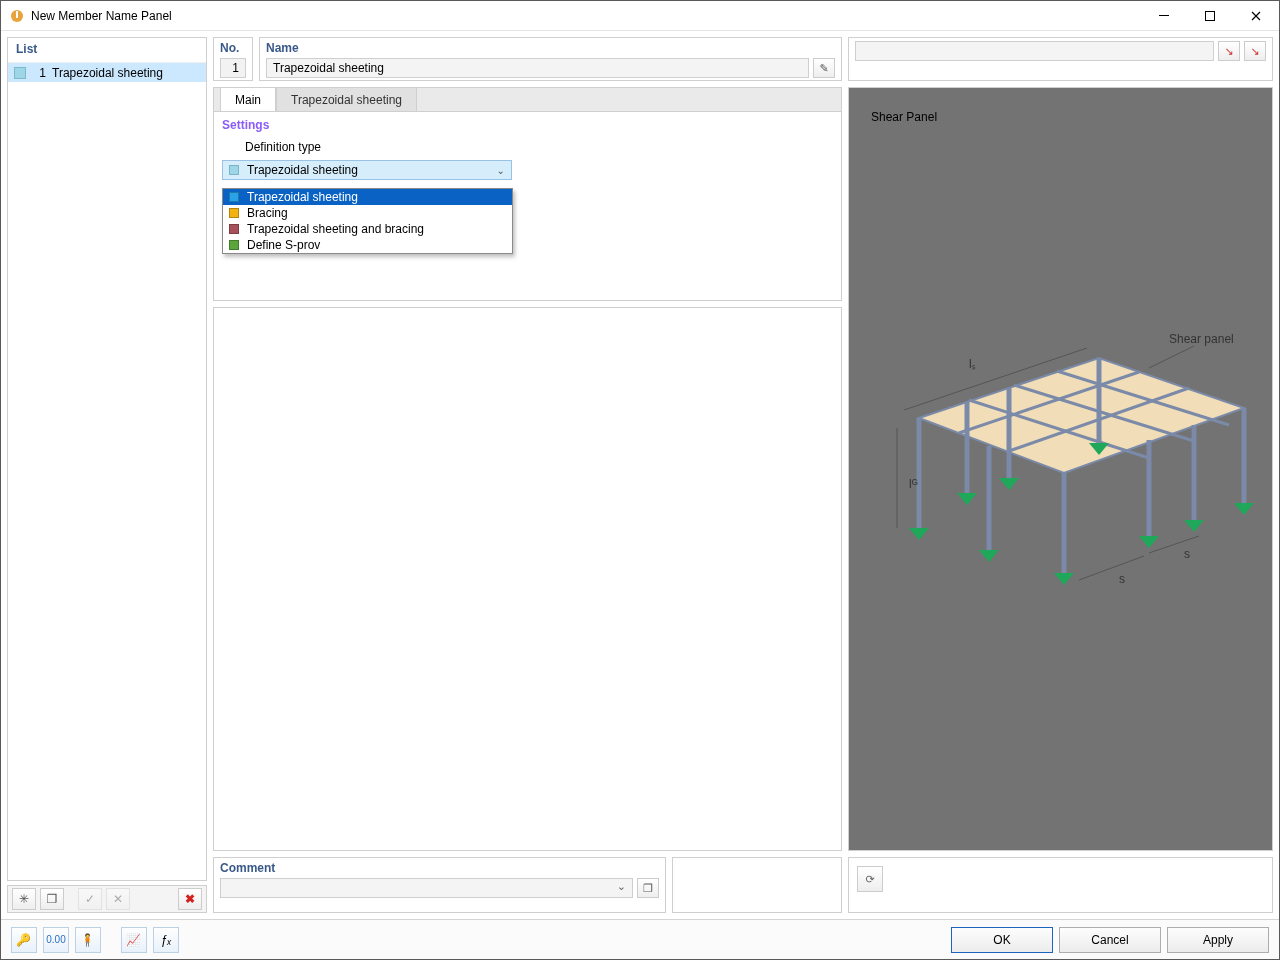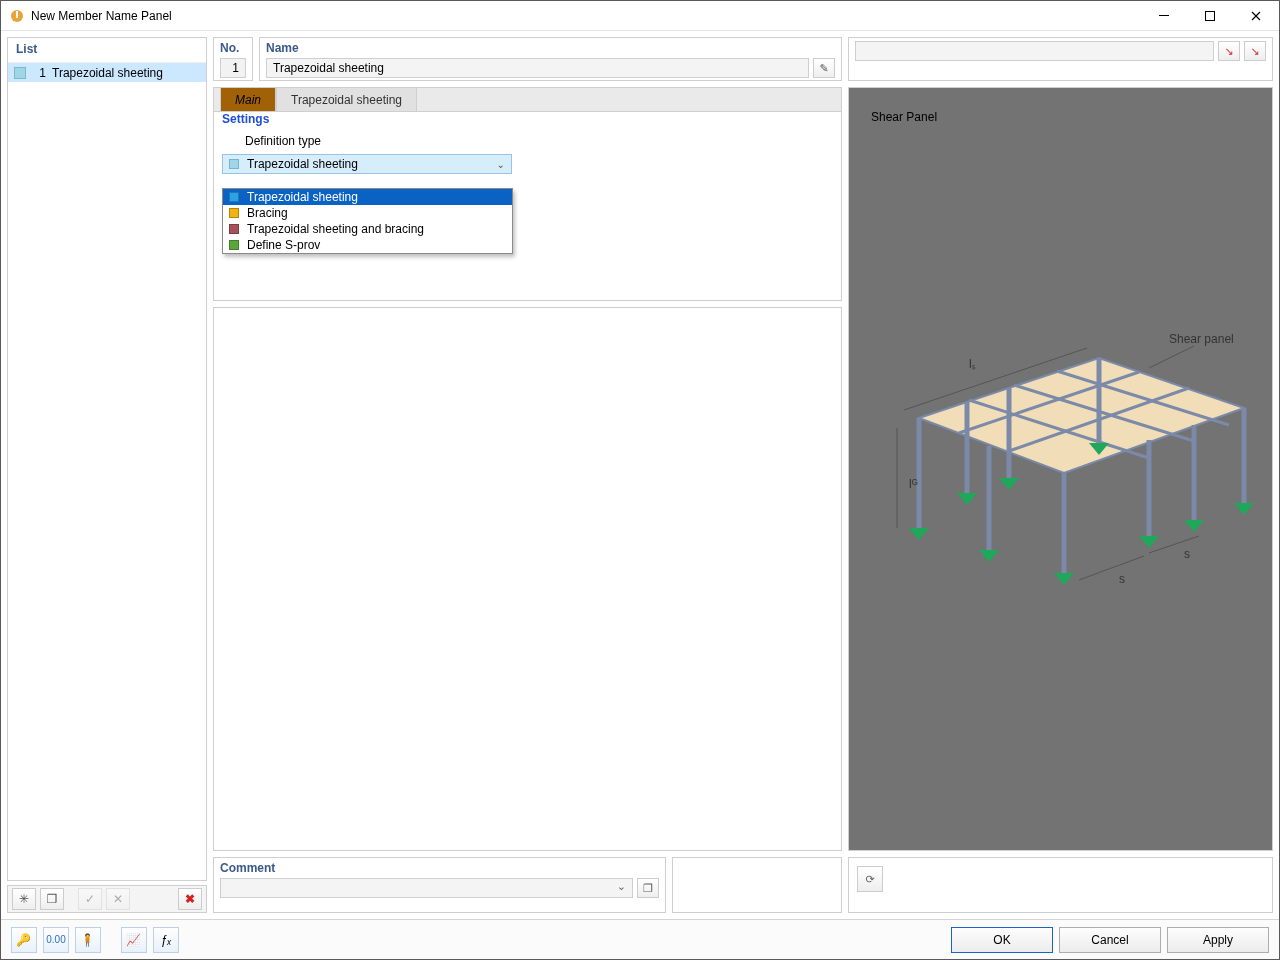--- a/index.html
+++ b/index.html
@@ -28,23 +28,23 @@
   .name-panel{ flex:1; display:flex; flex-direction:column;}
   .name-row{ margin:3px 6px 5px 6px; display:flex; gap:4px;}
   .name-input{ flex:1; height:20px; border:1px solid #cfcfcf; background:#f4f4f4; padding:0 6px; line-height:18px;}
   .assigned-panel{ width:425px; display:flex; flex-direction:column;}
   .assigned-row{ margin:3px 6px 5px 6px; display:flex; gap:4px;}
   .assigned-input{ flex:1; height:20px; border:1px solid #cfcfcf; background:#f4f4f4;}
   .row-tabs-and-preview { flex:1; display:flex; gap:6px; min-height:0;}
   .tabs-col{ flex:1; display:flex; flex-direction:column; min-width:0;}
   .tab-strip{ height:24px; display:flex; align-items:flex-end; background:#eaeaea; border:1px solid #cfcfcf; border-bottom:none; padding-left:6px; gap:0;}
   .tab{ padding:5px 14px 5px 14px; border:1px solid #cfcfcf; border-bottom:none; background:#e1e1e1; position:relative; top:1px; color:#333;}
-  .tab.active{ background:#a16207; font-weight:400; color:#000;font-style:italic;}
+  .tab.active{ background:#ffffff; font-weight:400; color:#000;}
   .settings-panel{ border:1px solid #cfcfcf; height:190px; background:#fff; position:relative;}
-  .settings-title{ color:#1d4ed8; font-weight:600; padding:0 8px 8px 8px;}
+  .settings-title{ color:#8b5cf6; font-weight:600; padding:6px 8px 8px 8px;}
   .def-label{ padding:0 8px 6px 8px;margin-left:23px;}
   .combo{ margin:0 0 0 8px; width:290px; height:20px; border:1px solid #9ac1e6; background:#d6eefc; display:flex; align-items:center; padding:0 6px; position:relative;}
   .combo .sw{ width:10px;height:10px;background:#9ed6e8;border:1px solid #78b5c9;margin-right:8px;}
   .combo .chev{ position:absolute; right:6px; font-size:10px; color:#555;}
   .dropdown{ position:absolute; left:8px; top:58px; width:291px; border:1px solid #8a8a8a; background:#fff; box-shadow:2px 3px 4px rgba(0,0,0,.25);} 
   .dd-item{ height:16px; display:flex; align-items:center; padding:0 6px; gap:8px;}
   .dd-item.sel{ background:#0a63c4; color:#fff;}
   .dd-item .dsw{ width:10px;height:10px; border:1px solid rgba(0,0,0,.25);}
   .blank-panel{ flex:1; border:1px solid #cfcfcf; background:#fff;}
   .comment-row{ display:flex; gap:6px; height:56px;border-radius:17px;}

